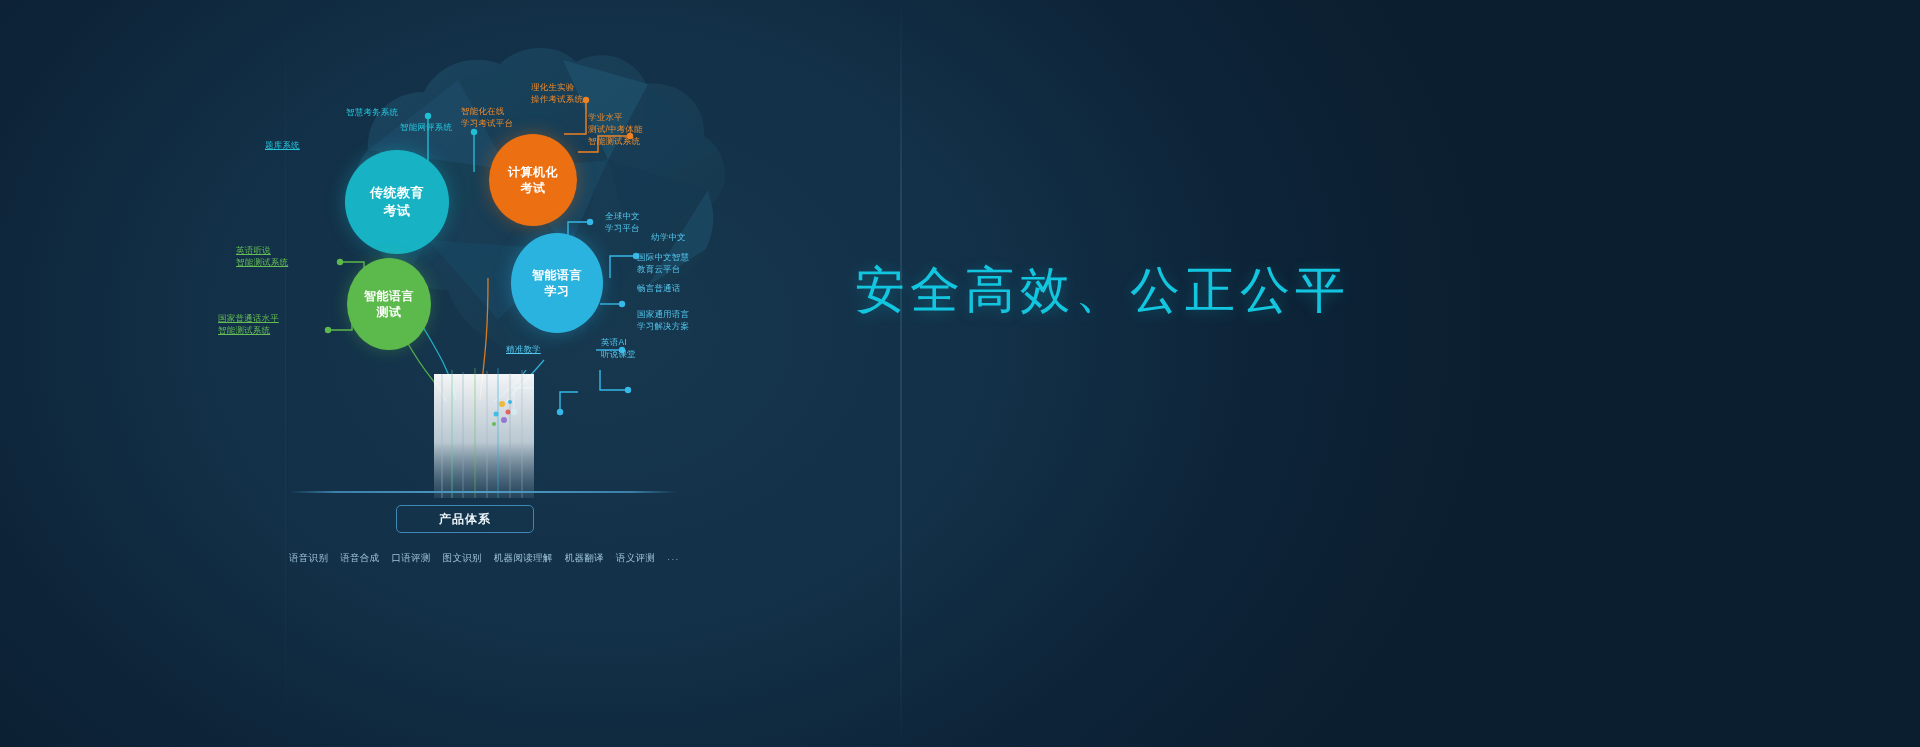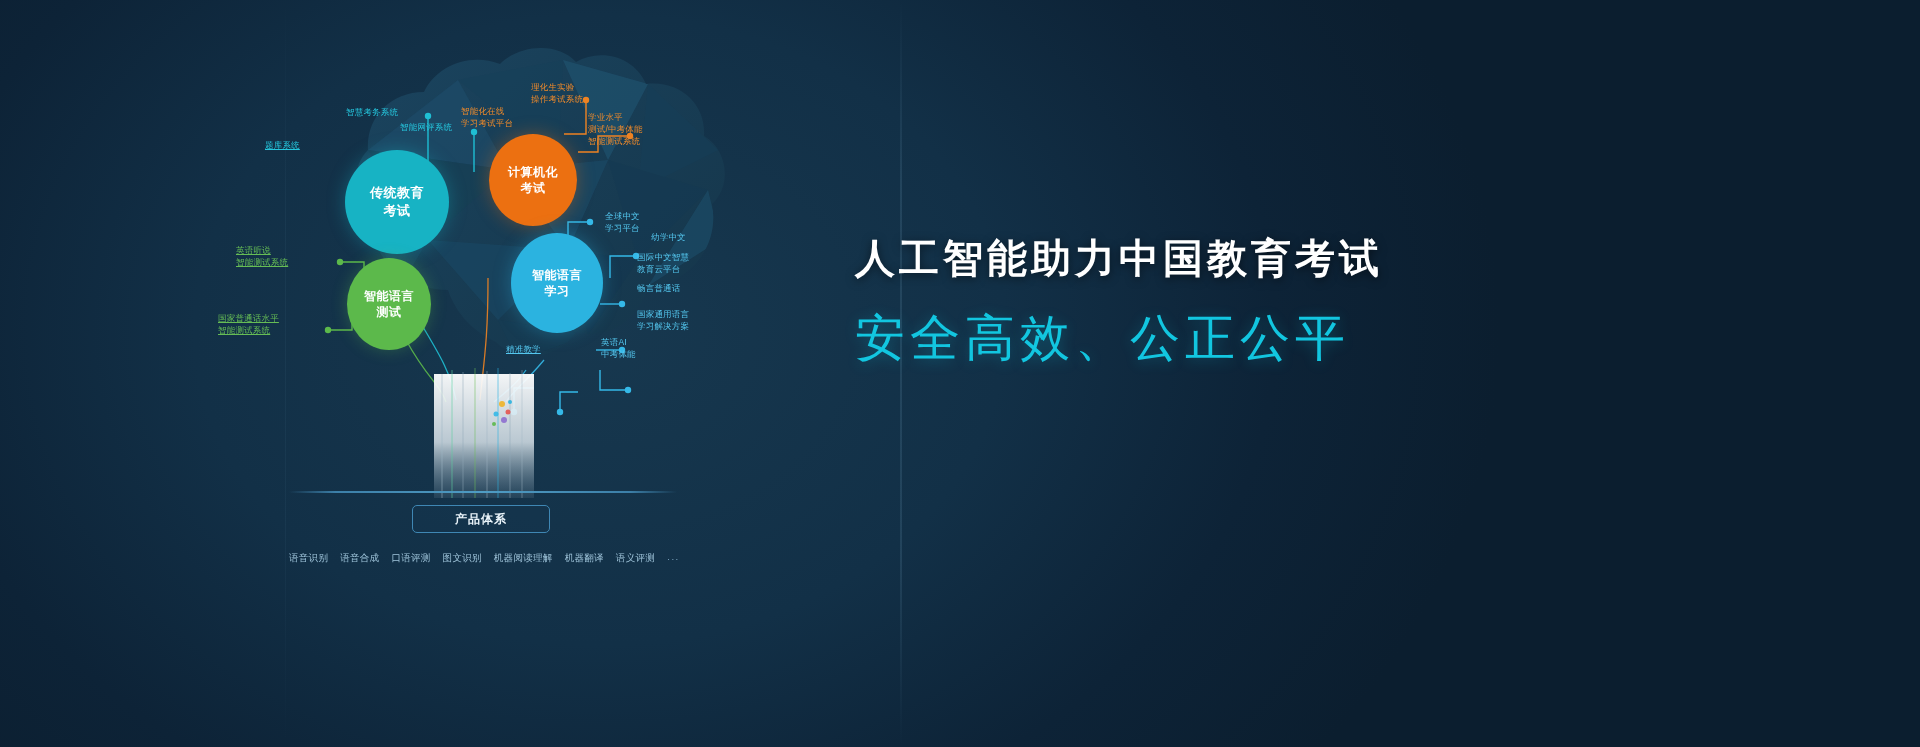--- a/index.html
+++ b/index.html
@@ -47,21 +47,21 @@
 
   
   .trunk{position:absolute;left:432px;top:368px;width:104px;height:130px;}
   .ai-text{position:absolute;left:432px;top:418px;width:104px;text-align:center;
     font-size:54px;font-weight:bold;color:#eef3f6;letter-spacing:-1px;
     font-family:"Liberation Sans",sans-serif;}
   .ground{position:absolute;left:289px;top:491px;width:388px;height:2px;
     background:linear-gradient(90deg,rgba(60,140,180,0) 0%,#3c7fa8 12%,#4f9cc4 50%,#3c7fa8 88%,rgba(60,140,180,0) 100%);}
 
   
-  .prod-btn{position:absolute;left:412px;top:505px;width:136px;height:26px;
+  .prod-btn{position:absolute;left:396px;top:505px;width:136px;height:26px;
     border:1px solid #3f87b4;border-radius:5px;display:flex;align-items:center;
     justify-content:center;color:#eaf4fa;font-size:12px;font-weight:bold;
     letter-spacing:1px;background:rgba(20,55,80,.35);}
 
   
   .tags{position:absolute;left:289px;top:552px;width:390px;display:flex;
     justify-content:space-between;align-items:center;gap:12px;}
   .tags span{color:#9fc4da;font-size:9.5px;letter-spacing:.3px;white-space:nowrap;}
   .tags span.dots{color:#7fa8c2;letter-spacing:1px;}
 
@@ -203,21 +203,21 @@
 
   <div class="lbl bl" style="left:605px;top:211px;">全球中文
 学习平台</div>
   <div class="lbl bl" style="left:651px;top:232px;">幼学中文</div>
   <div class="lbl bl" style="left:637px;top:252px;">国际中文智慧
 教育云平台</div>
   <div class="lbl bl" style="left:637px;top:283px;">畅言普通话</div>
   <div class="lbl bl" style="left:637px;top:309px;">国家通用语言
 学习解决方案</div>
   <div class="lbl bl" style="left:601px;top:337px;">英语AI
-中考体能</div>
+听说课堂</div>
   <div class="lbl bl r" style="left:506px;top:344px;width:48px;">精准教学</div>
 
   <div class="trunk">
     <svg width="104" height="130" viewBox="0 0 104 130" xmlns="http://www.w3.org/2000/svg">
       <defs>
         <linearGradient id="tg" x1="0" y1="0" x2="0" y2="1">
           <stop offset="0%" stop-color="#ffffff" stop-opacity="0.95"></stop>
           <stop offset="55%" stop-color="#d7e2e9" stop-opacity="0.85"></stop>
           <stop offset="100%" stop-color="#7f9aac" stop-opacity="0.15"></stop>
         </linearGradient>
@@ -254,17 +254,16 @@
     <span>语音合成</span>
     <span>口语评测</span>
     <span>图文识别</span>
     <span>机器阅读理解</span>
     <span>机器翻译</span>
     <span>语义评测</span>
     <span class="dots">···</span>
   </div>
 
   <div class="copy">
-    <div class="headline">人工智能助力中国教育考试</div>
     <div class="subline">安全高效、公正公平</div>
   </div>
 
 </div>
 
 </body></html>

